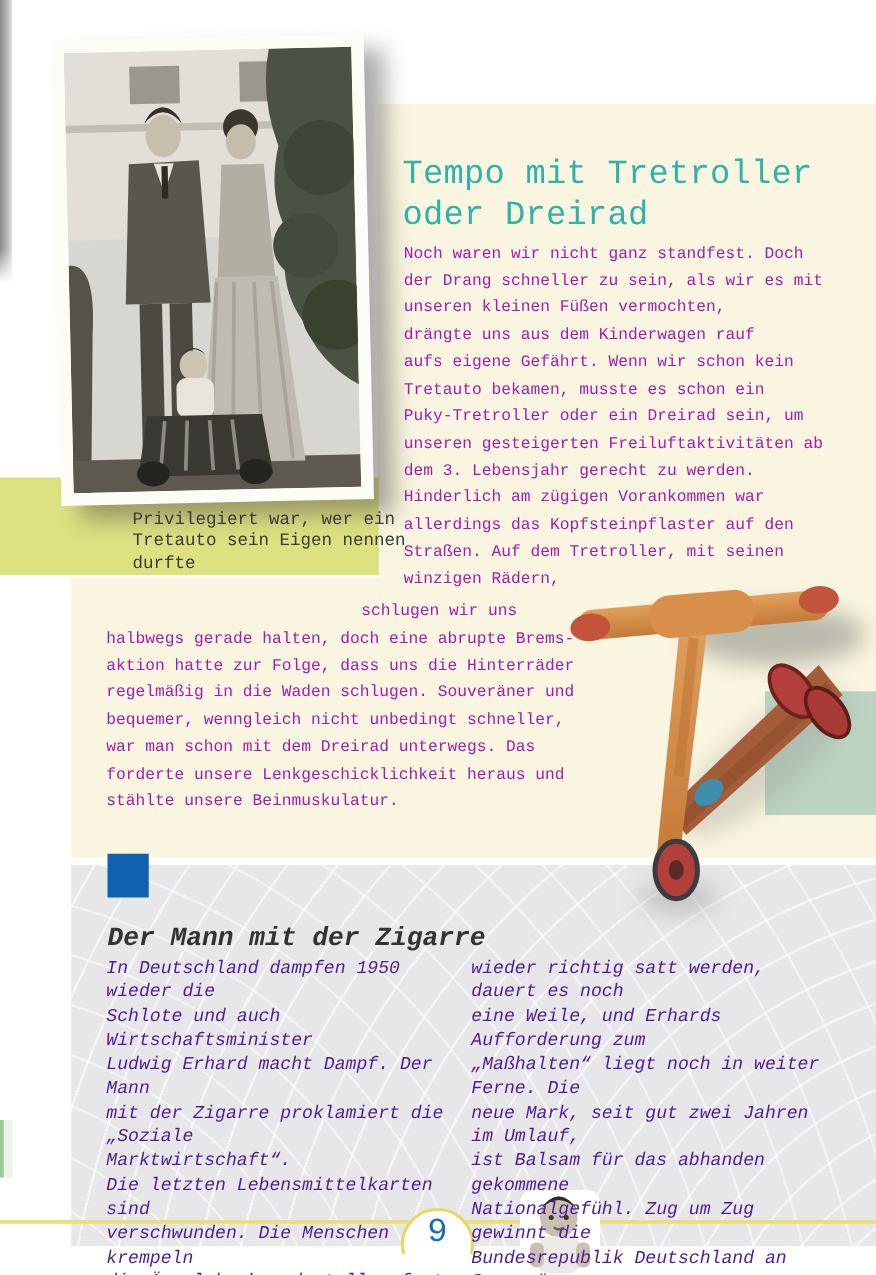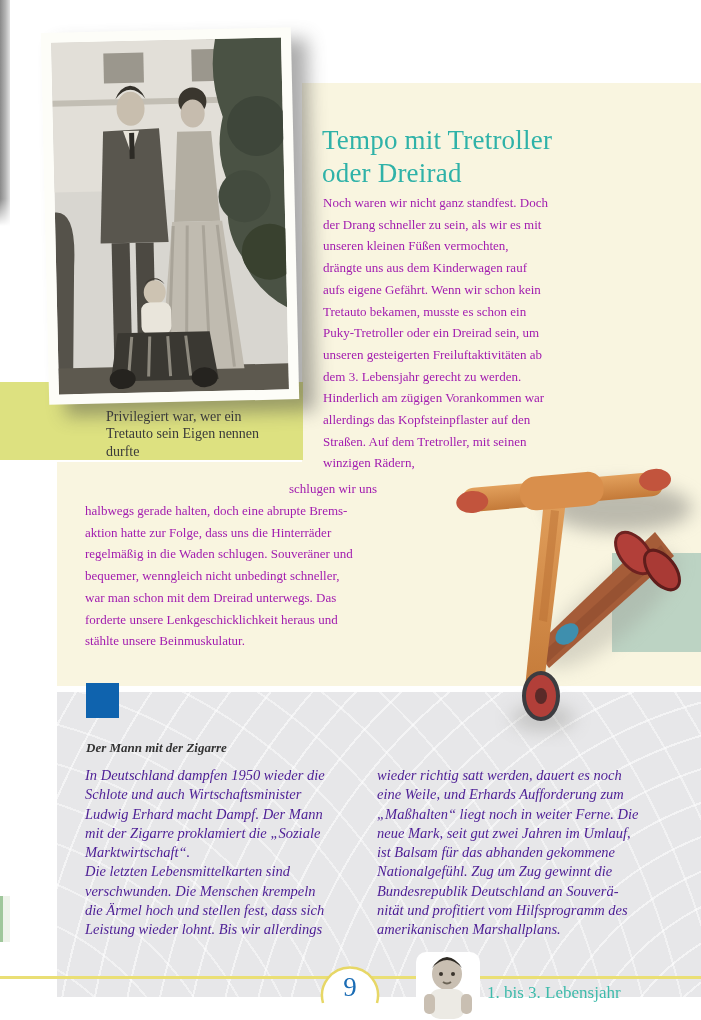--- a/index.html
+++ b/index.html
@@ -1,19 +1,19 @@
 <!DOCTYPE html>
 <html><head>
 <meta charset="utf-8">
 <style>
   html,body{margin:0;padding:0;background:#bdbdbd;}
   .page{
     position:relative;width:701px;height:1020px;margin:0 auto;
     background:#ffffff;overflow:hidden;
-    font-family:Liberation Serif, serif;
+    font-family:Liberation Mono, monospace;
   }
   .abs{position:absolute;}
 
   
   .prev-edge{left:0;top:0;width:10px;height:226px;
     background:linear-gradient(to right,#8a8a8a 0%,#b5b5b5 55%,#e2e2e2 100%);
     -webkit-mask-image:linear-gradient(to bottom,#000 88%,transparent 100%);
             mask-image:linear-gradient(to bottom,#000 88%,transparent 100%);
     z-index:2;}
   .cream-a{left:302px;top:83px;width:399px;height:603px;background:#f9f5e0;z-index:1;}
@@ -38,21 +38,21 @@
 
   
   .headline{left:322px;top:124px;color:#2fb2a8;font-size:27px;line-height:33px;
     white-space:pre-line;z-index:5;letter-spacing:.2px;}
   .body-text{color:#a21caf;font-size:13px;line-height:21.7px;white-space:pre-line;z-index:5;}
   .para1{left:323px;top:192px;width:370px;}
   .bridge-line{left:289px;top:478px;}
   .para2{left:85px;top:500px;width:540px;}
   .caption-text{left:106px;top:408px;color:#3a3a3a;font-size:14px;line-height:17.4px;
     white-space:pre-line;z-index:5;}
-  .box-heading{left:86px;top:740px;color:#333333;font-size:13px;font-style:italic;
+  .box-heading{left:86px;top:740px;color:#333333;font-size:21px;font-style:italic;
     font-weight:bold;z-index:5;}
   .box-col{color:#4c1d95;font-size:14.5px;line-height:19.3px;font-style:italic;
     white-space:pre-line;z-index:5;}
   .col-left{left:85px;top:766px;width:280px;}
   .col-right{left:377px;top:766px;width:290px;}
 
   
   .yellow-rule{left:0;top:976px;width:701px;height:3px;background:#eadf75;z-index:2;}
   .page-circle{left:318px;top:962px;width:64px;height:64px;z-index:3;}
   .page-number{left:318px;top:972px;width:64px;text-align:center;color:#1a6cb5;
@@ -210,15 +210,14 @@
       <ellipse cx="31" cy="22" rx="15" ry="16" fill="#c9bfb2"></ellipse>
       <path d="M16,16 Q31,0 46,16 Q40,6 31,5 Q22,6 16,16 Z" fill="#2e2a24"></path>
       <circle cx="25" cy="22" r="2" fill="#3a352e"></circle>
       <circle cx="37" cy="22" r="2" fill="#3a352e"></circle>
       <path d="M27,30 Q31,33 35,30" stroke="#6b6355" stroke-width="2" fill="none"></path>
       <rect x="13" y="37" width="36" height="30" rx="11" fill="#eceae4"></rect>
       <rect x="8" y="42" width="11" height="20" rx="5" fill="#c9bfb2"></rect>
       <rect x="45" y="42" width="11" height="20" rx="5" fill="#c9bfb2"></rect>
     </svg>
   </div>
-  <div class="abs section-label">1. bis 3. Lebensjahr</div>
 
 </div>
 
 </body></html>

